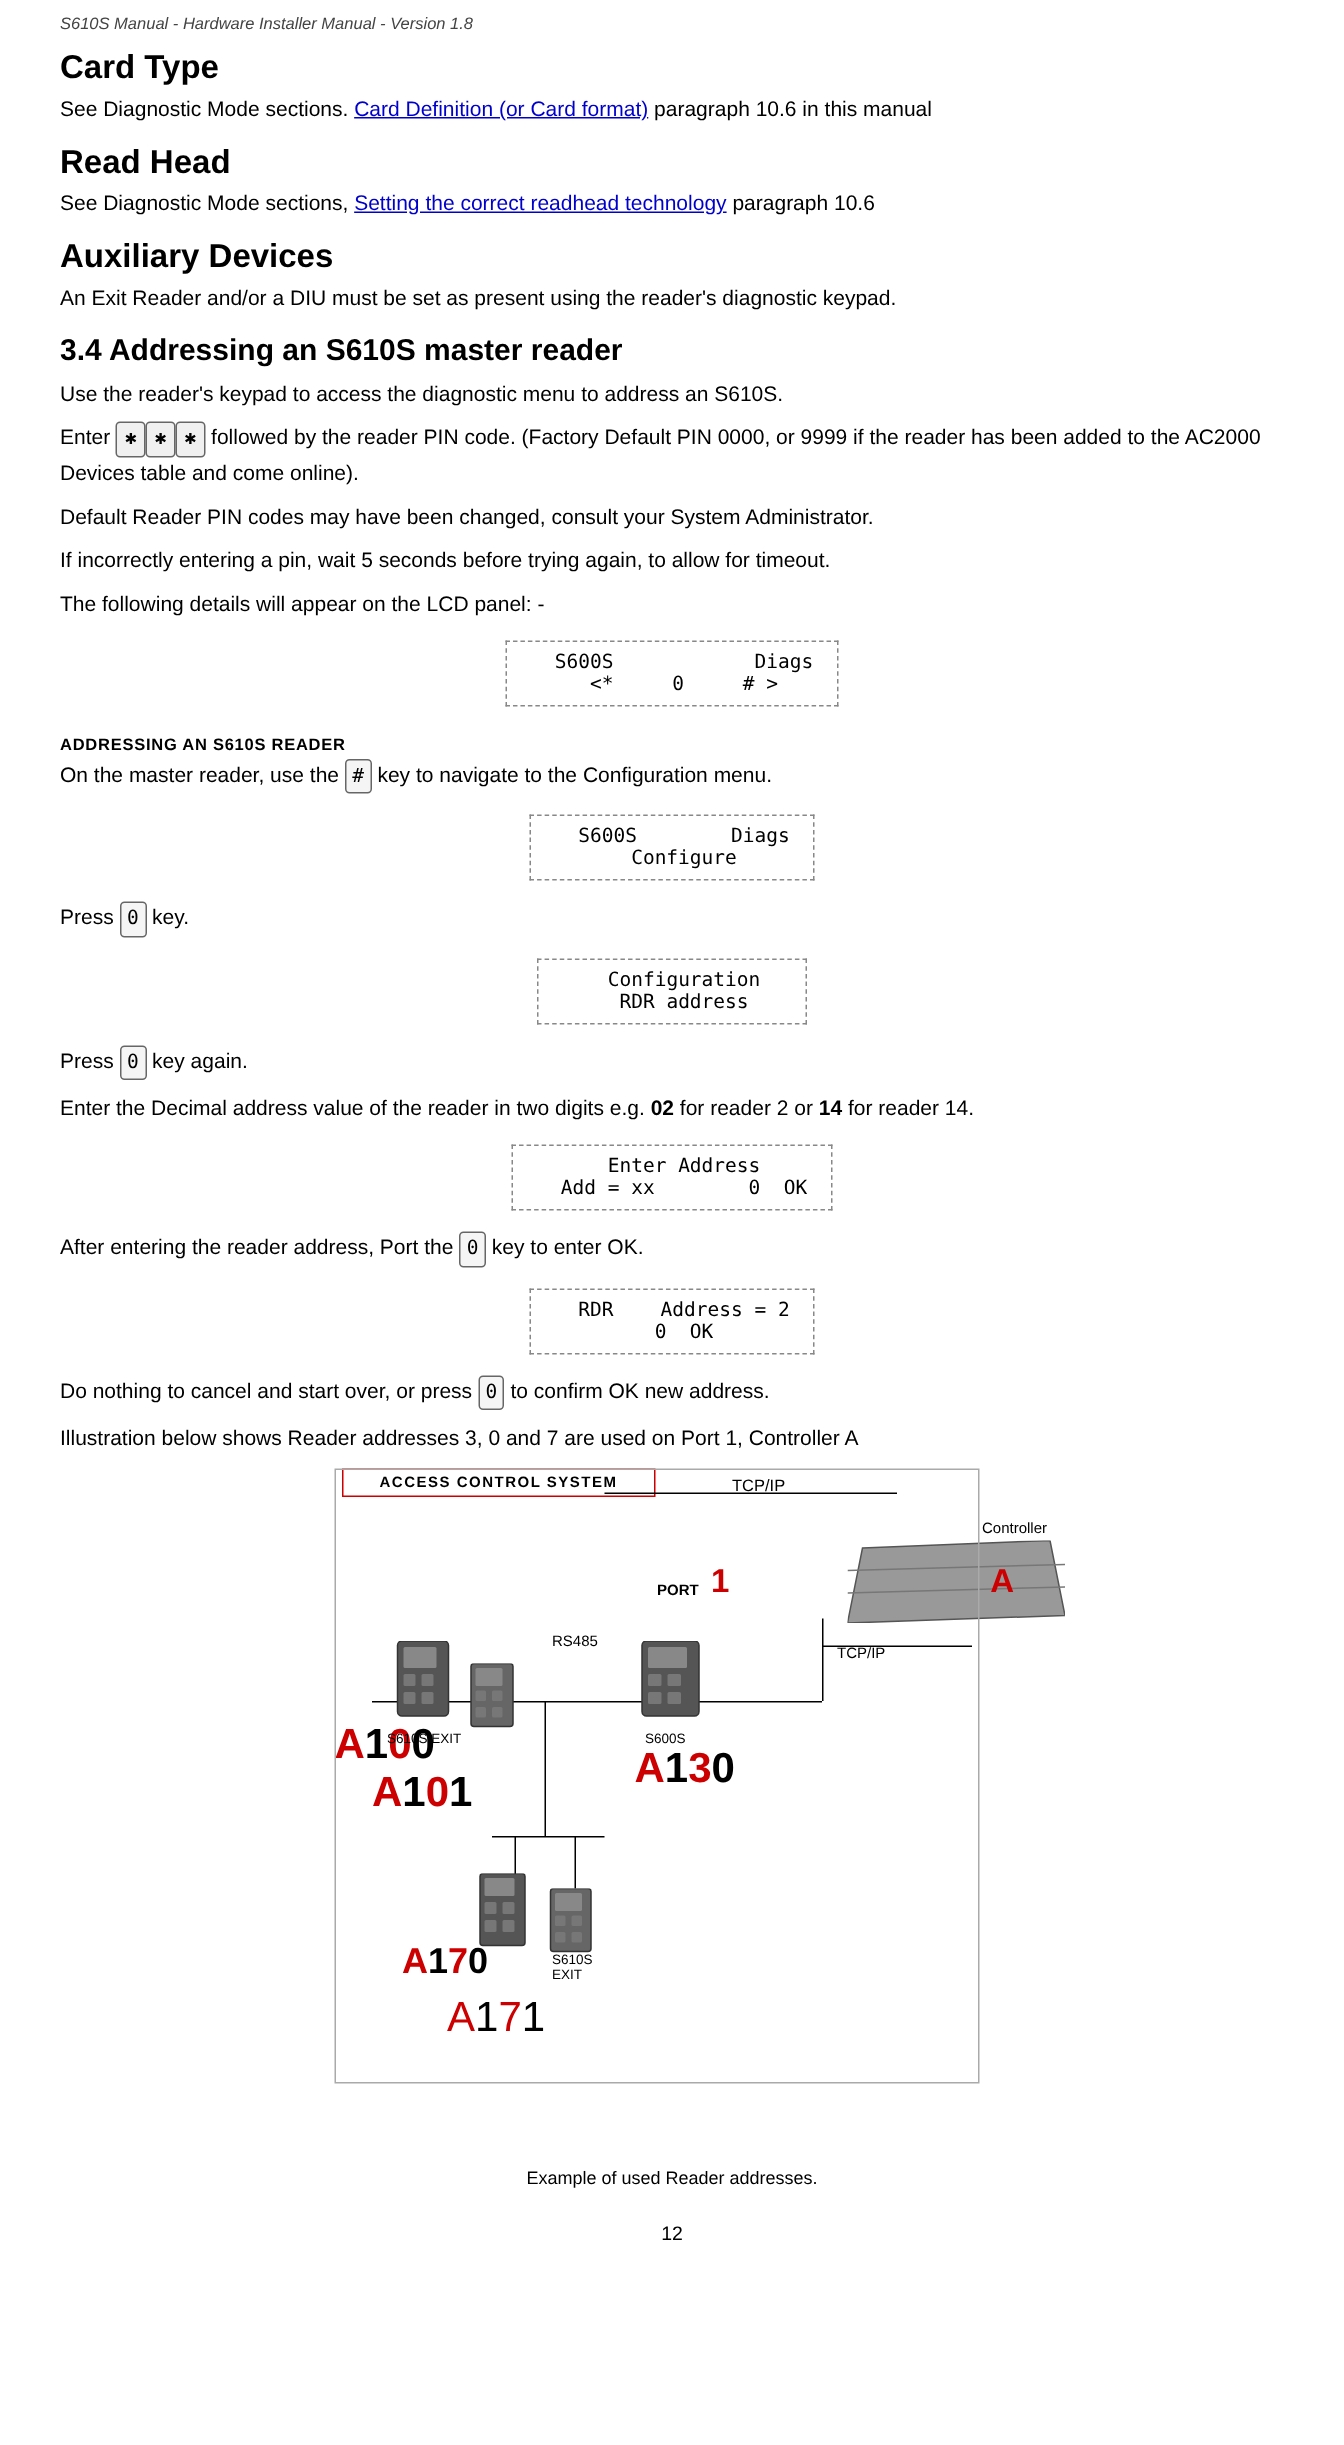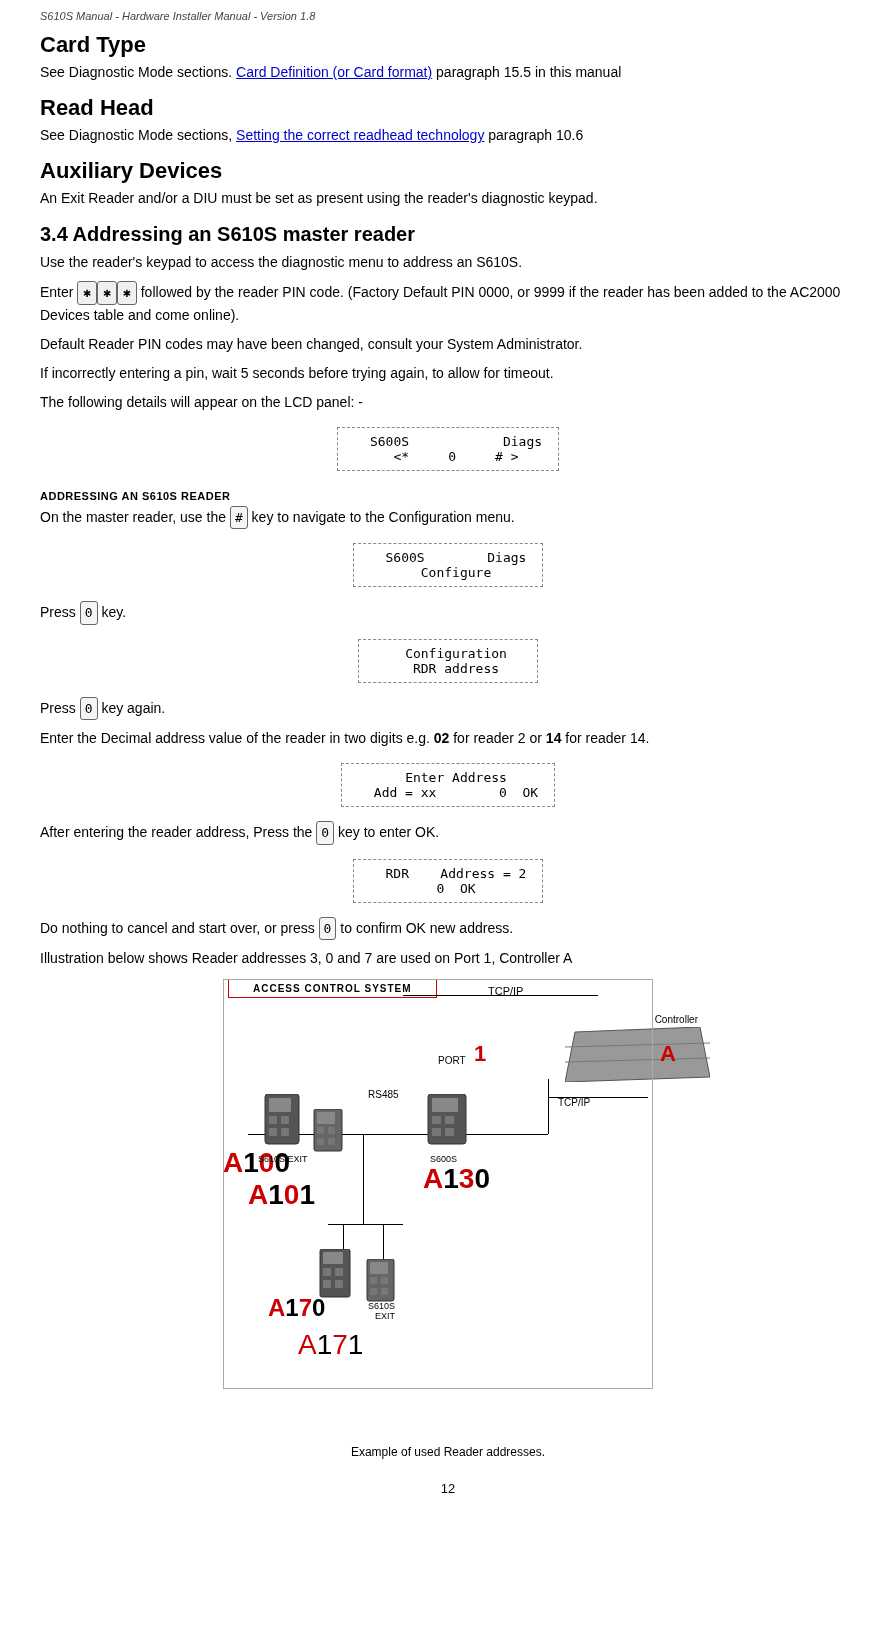--- a/index.html
+++ b/index.html
@@ -113,20 +113,21 @@
       color: #000;
       text-align: center;
       padding-left: 36px;
     }
     .port-label {
       position: absolute;
       top: 76px;
       left: 270px;
       font-size: 10px;
       color: #000;
+      font-weight: bold;
     }
     .port-number {
       position: absolute;
       top: 68px;
       left: 300px;
       font-size: 22px;
       font-weight: bold;
       color: #cc0000;
     }
     .rs485-label {
@@ -188,21 +189,21 @@
 <body>
 
 <div class="page-header">
   <span>S610S Manual  - Hardware Installer Manual  - Version 1.8</span>
 </div>
 
 <h1 class="section-title">
   <span>Card Type</span>
 </h1>
 <p>
-  <span>See Diagnostic Mode sections. </span><a>Card Definition   (or Card format)</a><span> paragraph 15.5 in this manual</span>
+  <span>See Diagnostic Mode sections. </span><a>Card Definition   (or Card format)</a><span> paragraph 10.6 in this manual</span>
 </p>
 
 <h2 class="section-title">
   <span>Read Head</span>
 </h2>
 <p>
   <span>See Diagnostic Mode sections, </span><a>Setting the correct readhead technology</a><span> paragraph 10.6</span>
 </p>
 
 <h2 class="section-title">
@@ -269,21 +270,21 @@
 </p>
 
 <div class="center-block">
   <div class="lcd-panel">
     <span class="lcd-line">Enter Address</span>
     <span class="lcd-line">Add = xx        0  OK</span>
   </div>
 </div>
 
 <p>
-  <span>After entering the reader address, Press the </span><span class="kbd">0</span><span> key to enter OK.</span>
+  <span>After entering the reader address, Port the </span><span class="kbd">0</span><span> key to enter OK.</span>
 </p>
 
 <div class="center-block">
   <div class="lcd-panel">
     <span class="lcd-line">RDR    Address = 2</span>
     <span class="lcd-line">0  OK</span>
   </div>
 </div>
 
 <p>
@@ -398,21 +399,21 @@
   </svg>
 
   <div style="position:absolute;top:315px;left:100px;font-size:24px;font-weight:bold;">
     <span style="color:#cc0000;">A</span><span style="color:#000;">1</span><span style="color:#cc0000;">7</span><span style="color:#000;">0</span>
   </div>
 
   <div style="position:absolute;top:350px;left:130px;font-size:28px;font-weight:normal;">
     <span style="color:#cc0000;">A</span><span style="color:#000;">1</span><span style="color:#cc0000;">7</span><span style="color:#000;">1</span>
   </div>
 
-  <span class="dev-label" style="position:absolute;top:322px;left:200px;font-size:9px;white-space:pre-line;text-align:right;">S610S
+  <span class="dev-label" style="position:absolute;top:322px;left:200px;font-size:9px;white-space:pre-line;text-align:left;">S610S
 EXIT</span>
 
   <div style="position:absolute;top:0;left:55px;width:430px;height:410px;border:1px solid #aaa;pointer-events:none;"></div>
 </div>
 
 <p class="example-caption">
   <span>Example of used Reader addresses.</span>
 </p>
 
 <div class="page-number">

